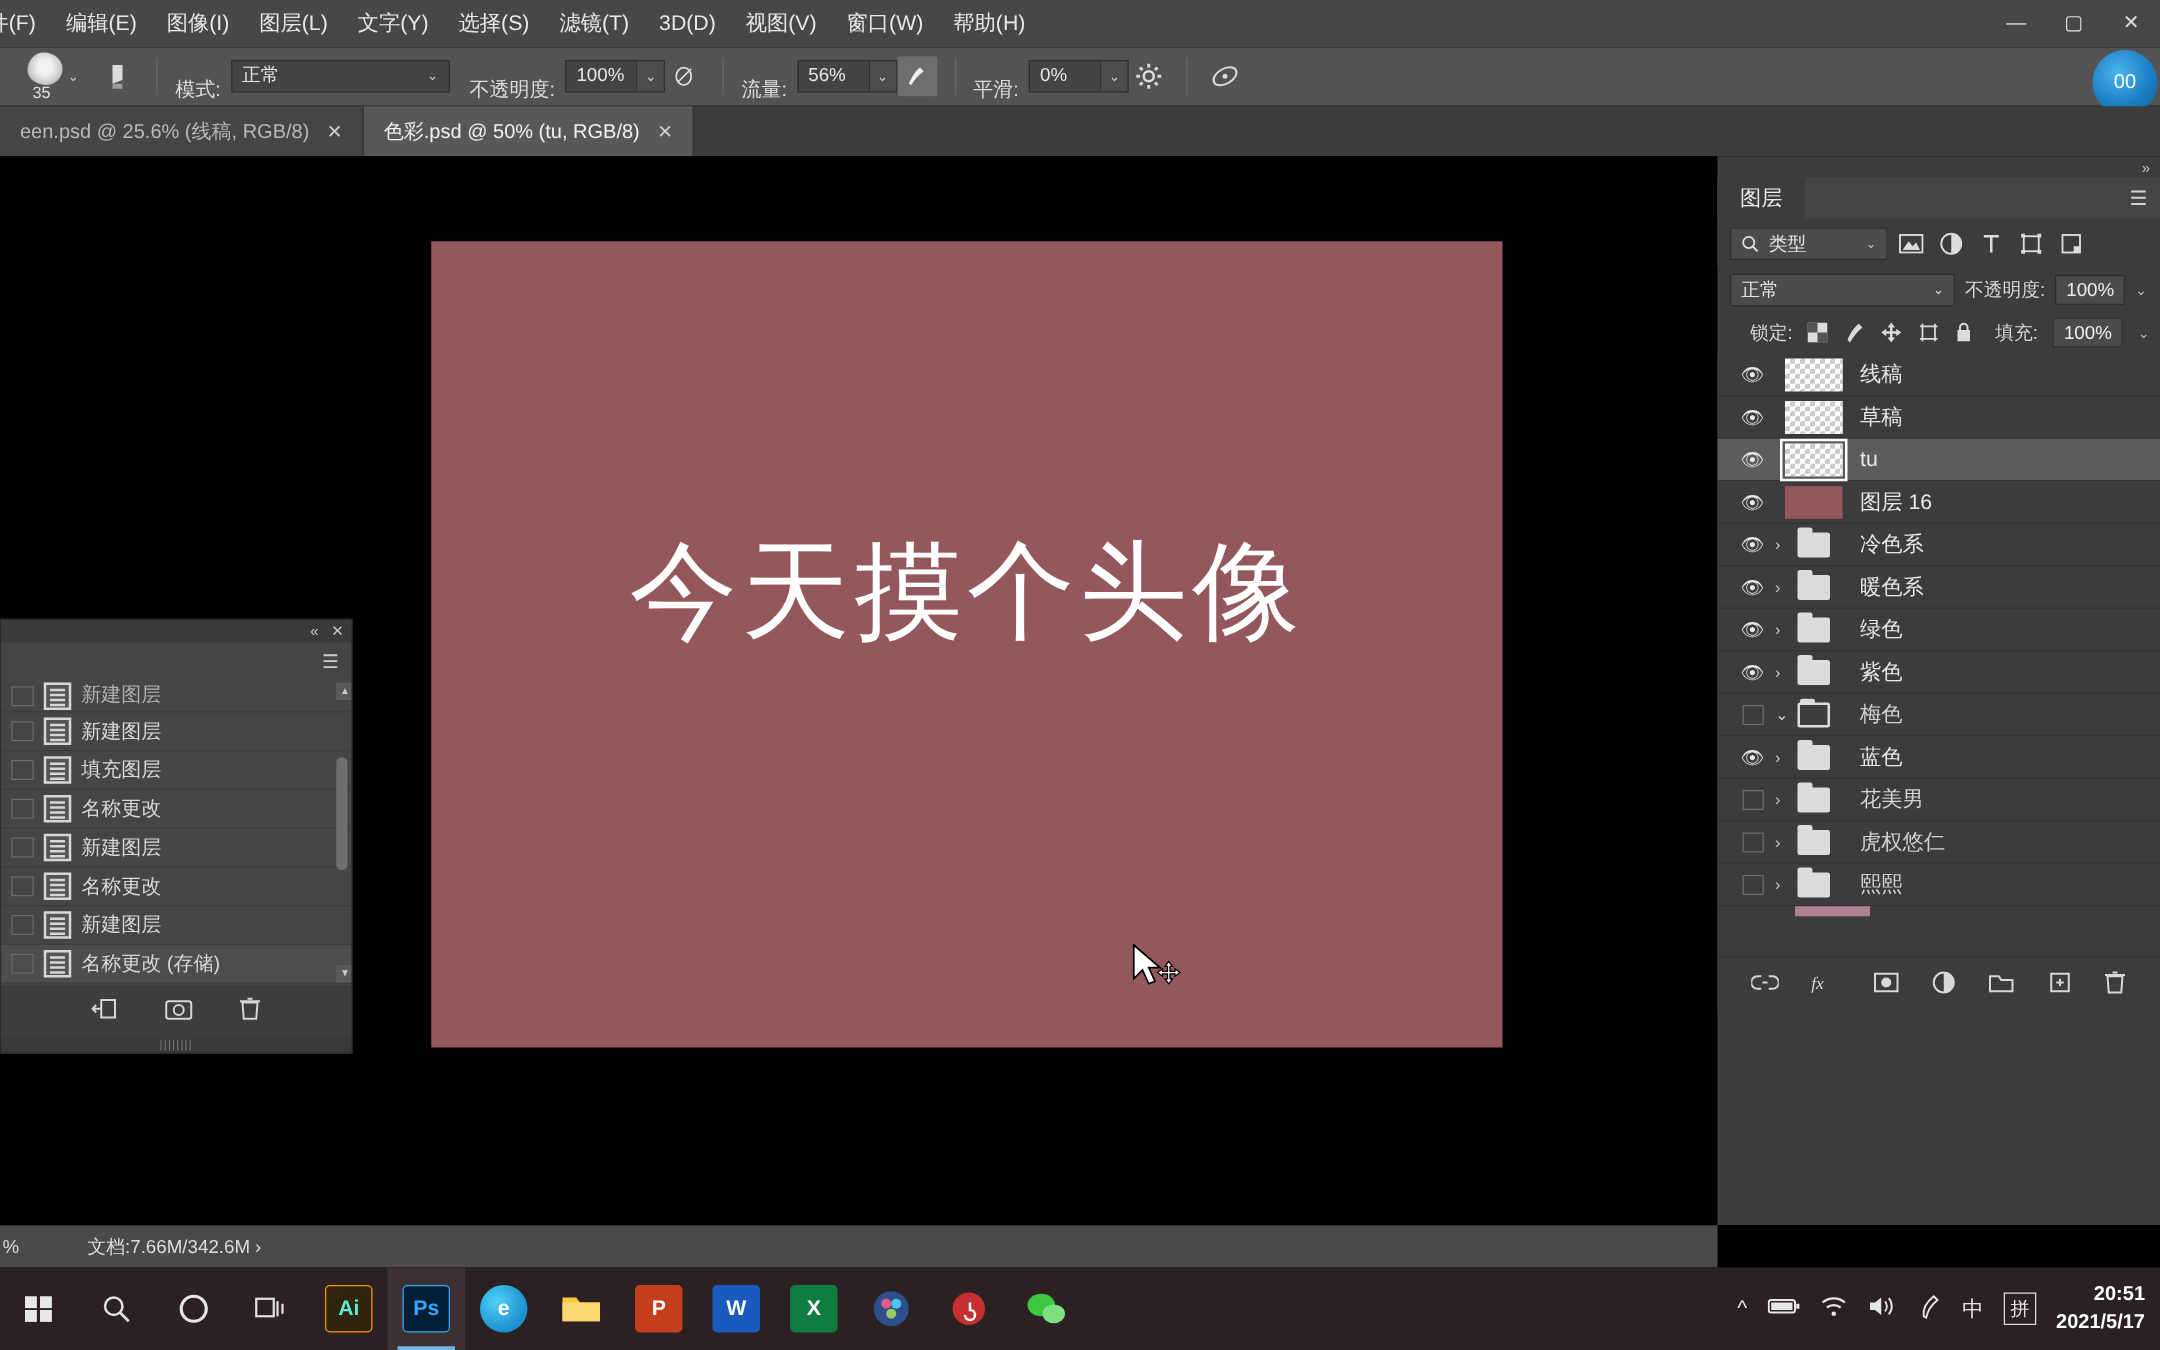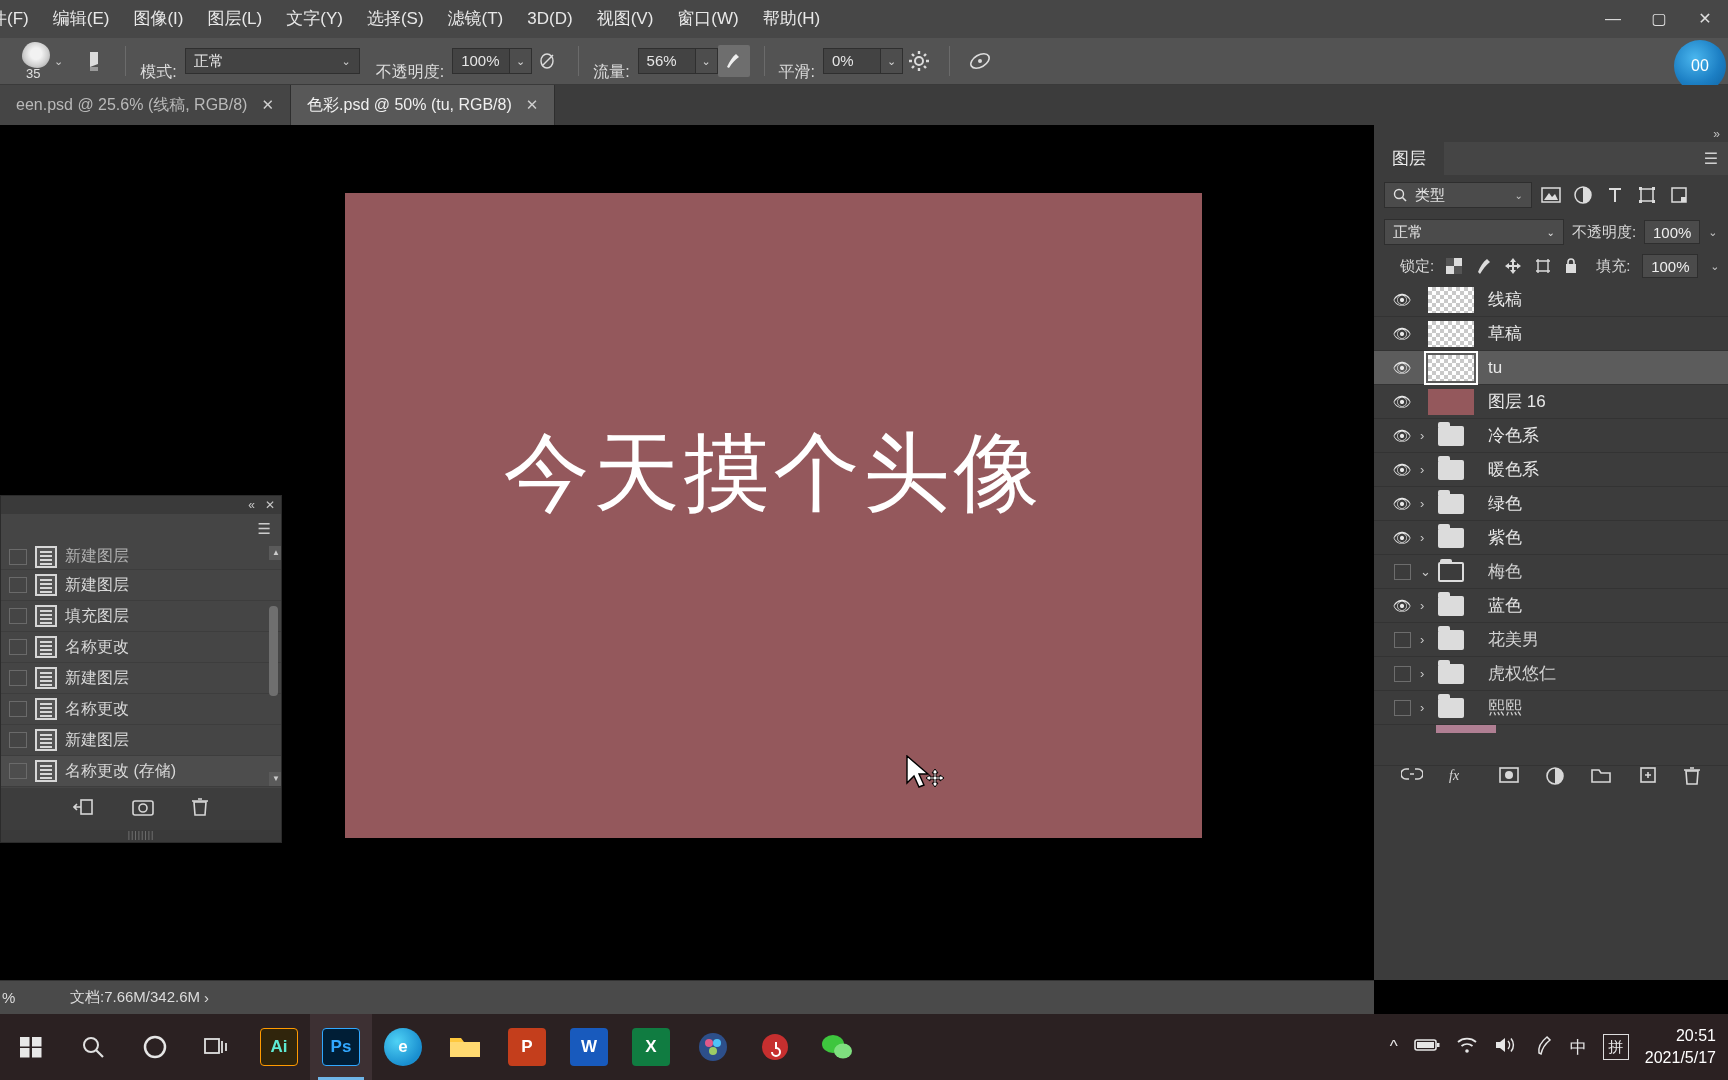--- a/index.html
+++ b/index.html
@@ -144,21 +144,21 @@
     position: absolute; left: 1374px; top: 125px; width: 354px; height: 855px;
     background: #3c3c3c;
   }
   .lp-collapse { height: 17px; display: flex; align-items: center; justify-content: flex-end; padding-right: 8px; color: #c0c0c0; font-size: 12px; }
   .lp-tabrow { height: 33px; background: #454545; display: flex; align-items: stretch; }
   .lp-tab { background: #3c3c3c; color: #eaeaea; font-size: 17px; padding: 0 18px; display: flex; align-items: center; }
   .lp-menu { margin-left: auto; color: #d0d0d0; font-size: 16px; display: flex; align-items: center; padding-right: 10px; }
   .lp-filter { height: 40px; display: flex; align-items: center; gap: 6px; padding: 0 10px; background: #3c3c3c; }
   .filter-sel {
     display: flex; align-items: center; gap: 8px; background: #4b4b4b; border: 1px solid #2e2e2e;
-    height: 26px; padding: 12px 8px; width: 148px; color: #e4e4e4; font-size: 15px;
+    height: 26px; padding: 12px 8px; width: 126px; color: #e4e4e4; font-size: 15px;
   }
   .filter-sel .c { margin-left: auto; font-size: 10px; color: #c5c5c5; }
   .fico { width: 26px; height: 26px; display: flex; align-items: center; justify-content: center; color: #d8d8d8; }
   .lp-blend { height: 34px; display: flex; align-items: center; gap: 8px; padding: 0 10px; }
   .blend-sel {
     background: #4b4b4b; border: 1px solid #2e2e2e; height: 26px; width: 180px;
     display: flex; align-items: center; padding: 0 8px; color: #e4e4e4; font-size: 15px;
   }
   .blend-sel .c { margin-left: auto; font-size: 10px; }
   .lbl { color: #d8d8d8; font-size: 15px; white-space: nowrap; }
@@ -193,35 +193,35 @@
   .folder::before {
     content: ""; position: absolute; left: 0; top: -4px; width: 12px; height: 5px;
     background: #dcdcdc; border-radius: 2px 2px 0 0;
   }
   .folder.open { background: transparent; border: 2px solid #dcdcdc; }
   .folder.open::before { background: #dcdcdc; top: -5px; }
   .layer-name { color: #e8e8e8; font-size: 17px; padding-left: 6px; white-space: nowrap; }
   .layer-name.dim { color: #d2d2d2; }
   .pink-strip { height: 8px; background: #b07f93; width: 60px; margin-left: 62px; }
 
-  .lp-footer { height: 46px; background: #3c3c3c; display: flex; justify-content: space-around; padding: 0 14px; border-top: 1px solid #333; }
+  .lp-footer { height: 46px; background: #3c3c3c; display: flex; align-items: center; justify-content: space-around; padding: 0 14px; border-top: 1px solid #333; }
   .lp-footer .fi { color: #d8d8d8; font-size: 18px; }
 
   
   .taskbar {
     position: absolute; left: 0; top: 1014px; width: 1728px; height: 66px;
     background: #2b2122; display: flex; align-items: center;
   }
   .tb-left { display: flex; align-items: center; gap: 0; }
   .tb-item { width: 62px; height: 66px; display: flex; align-items: center; justify-content: center; position: relative; }
   .tb-item.active-ps { background: #3d3033; }
   .tb-item.active-ps::after { content: ""; position: absolute; bottom: 0; left: 8px; right: 8px; height: 3px; background: #6fb5e8; }
   .app-ico { width: 38px; height: 38px; border-radius: 4px; display: flex; align-items: center; justify-content: center; font-size: 17px; font-weight: bold; color: #fff; }
   .tb-right { margin-left: auto; display: flex; align-items: center; gap: 16px; padding-right: 12px; color: #e6e6e6; font-size: 17px; }
-  .clock { display: flex; flex-direction: column; align-items: flex-end; font-size: 16px; color: #fff; line-height: 1.35; }
+  .clock { display: flex; flex-direction: column; align-items: flex-end; font-size: 16px; color: #fff; line-height: 1.35; font-weight: bold; }
   .ime-box { border: 1px solid #ddd; width: 26px; height: 26px; display: flex; align-items: center; justify-content: center; font-size: 15px; }
 </style>
 </head>
 <body>
 
 <div id="app">
 
   <div class="menubar">
     <div class="mi">件(F)</div>
     <div class="mi">编辑(E)</div>

